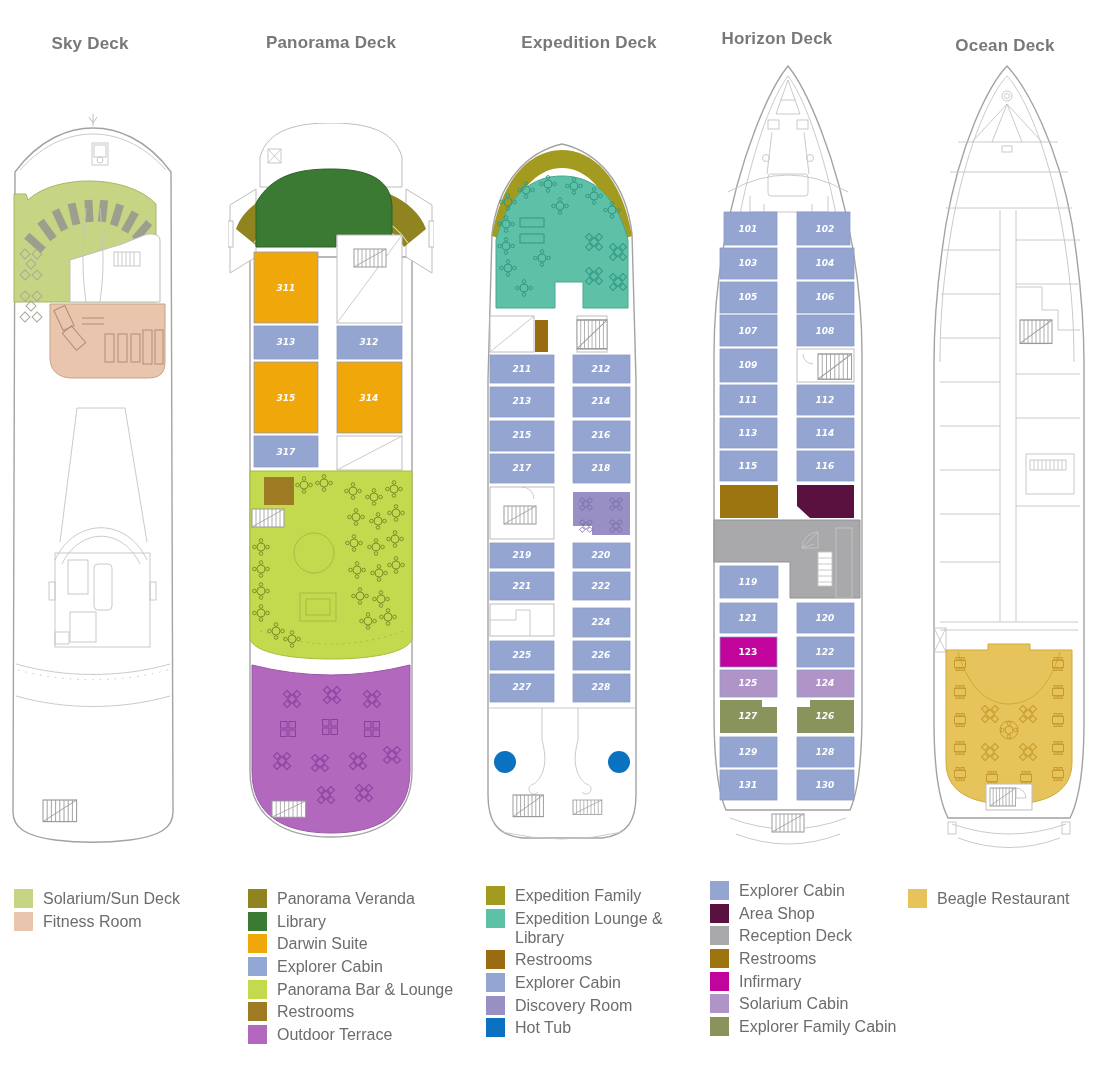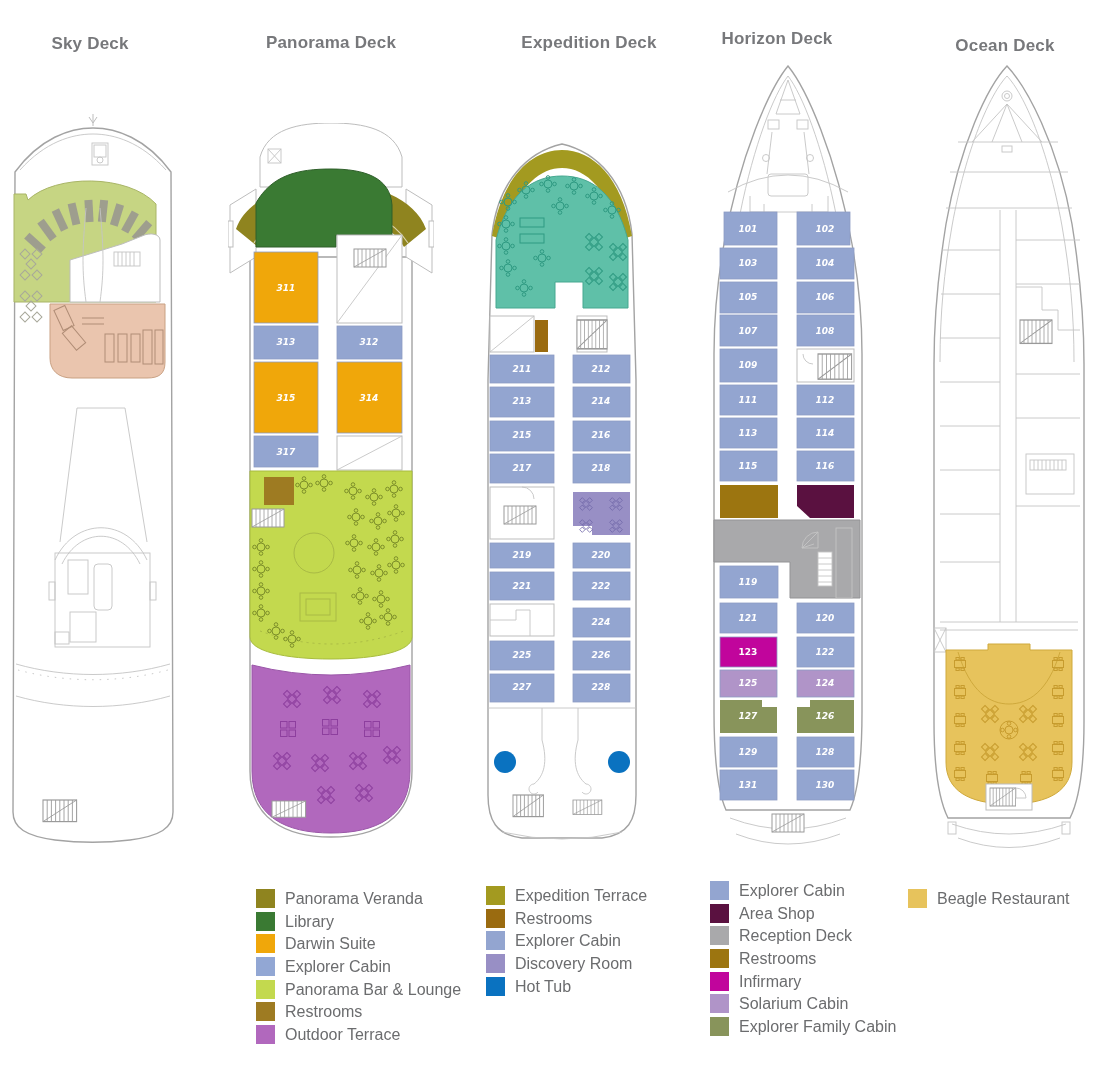--- a/index.html
+++ b/index.html
@@ -505,22 +505,32 @@
       <use href="#g-stair" transform="translate(60,726) scale(0.8,1)"></use>
       <path class="art" d="M86,726 a10,10 0 0 1 10,10 l-10,0 Z"></path>
     </g>
     <g class="art">
       <path d="M22,762 Q79,782 136,762 M28,776 Q79,795 130,776"></path>
       <rect x="18" y="760" width="8" height="12"></rect>
         <rect x="132" y="760" width="8" height="12"></rect>
     </g>
   </svg>
 
-
-  <div class="legend" style="left:256px;top:889px">
+  <div class="legend" style="left:14px;top:889px">
+    <div class="lg-row">
+      <span class="swatch" style="background: rgb(198, 213, 131);"></span>
+      <span class="lg-label">Solarium/Sun Deck</span>
+    </div>
+    <div class="lg-row">
+      <span class="swatch" style="background: rgb(234, 197, 174);"></span>
+      <span class="lg-label">Fitness Room</span>
+    </div>
+  </div>
+
+  <div class="legend" style="left:248px;top:889px">
     <div class="lg-row">
       <span class="swatch" style="background: rgb(143, 132, 31);"></span>
       <span class="lg-label">Panorama Veranda</span>
     </div>
     <div class="lg-row">
       <span class="swatch" style="background: rgb(58, 122, 51);"></span>
       <span class="lg-label">Library</span>
     </div>
     <div class="lg-row">
       <span class="swatch" style="background: rgb(240, 167, 10);"></span>
@@ -540,21 +550,25 @@
     </div>
     <div class="lg-row">
       <span class="swatch" style="background: rgb(177, 104, 189);"></span>
       <span class="lg-label">Outdoor Terrace</span>
     </div>
   </div>
 
   <div class="legend" style="left:486px;top:886px">
     <div class="lg-row">
       <span class="swatch" style="background: rgb(163, 154, 32);"></span>
-      <span class="lg-label">Expedition Terrace</span>
+      <span class="lg-label">Expedition Family</span>
+    </div>
+    <div class="lg-row">
+      <span class="swatch" style="background: rgb(95, 192, 168);"></span>
+      <span class="lg-label wrap">Expedition Lounge &amp; Library</span>
     </div>
     <div class="lg-row">
       <span class="swatch" style="background: rgb(154, 107, 16);"></span>
       <span class="lg-label">Restrooms</span>
     </div>
     <div class="lg-row">
       <span class="swatch" style="background: rgb(147, 165, 208);"></span>
       <span class="lg-label">Explorer Cabin</span>
     </div>
     <div class="lg-row">

